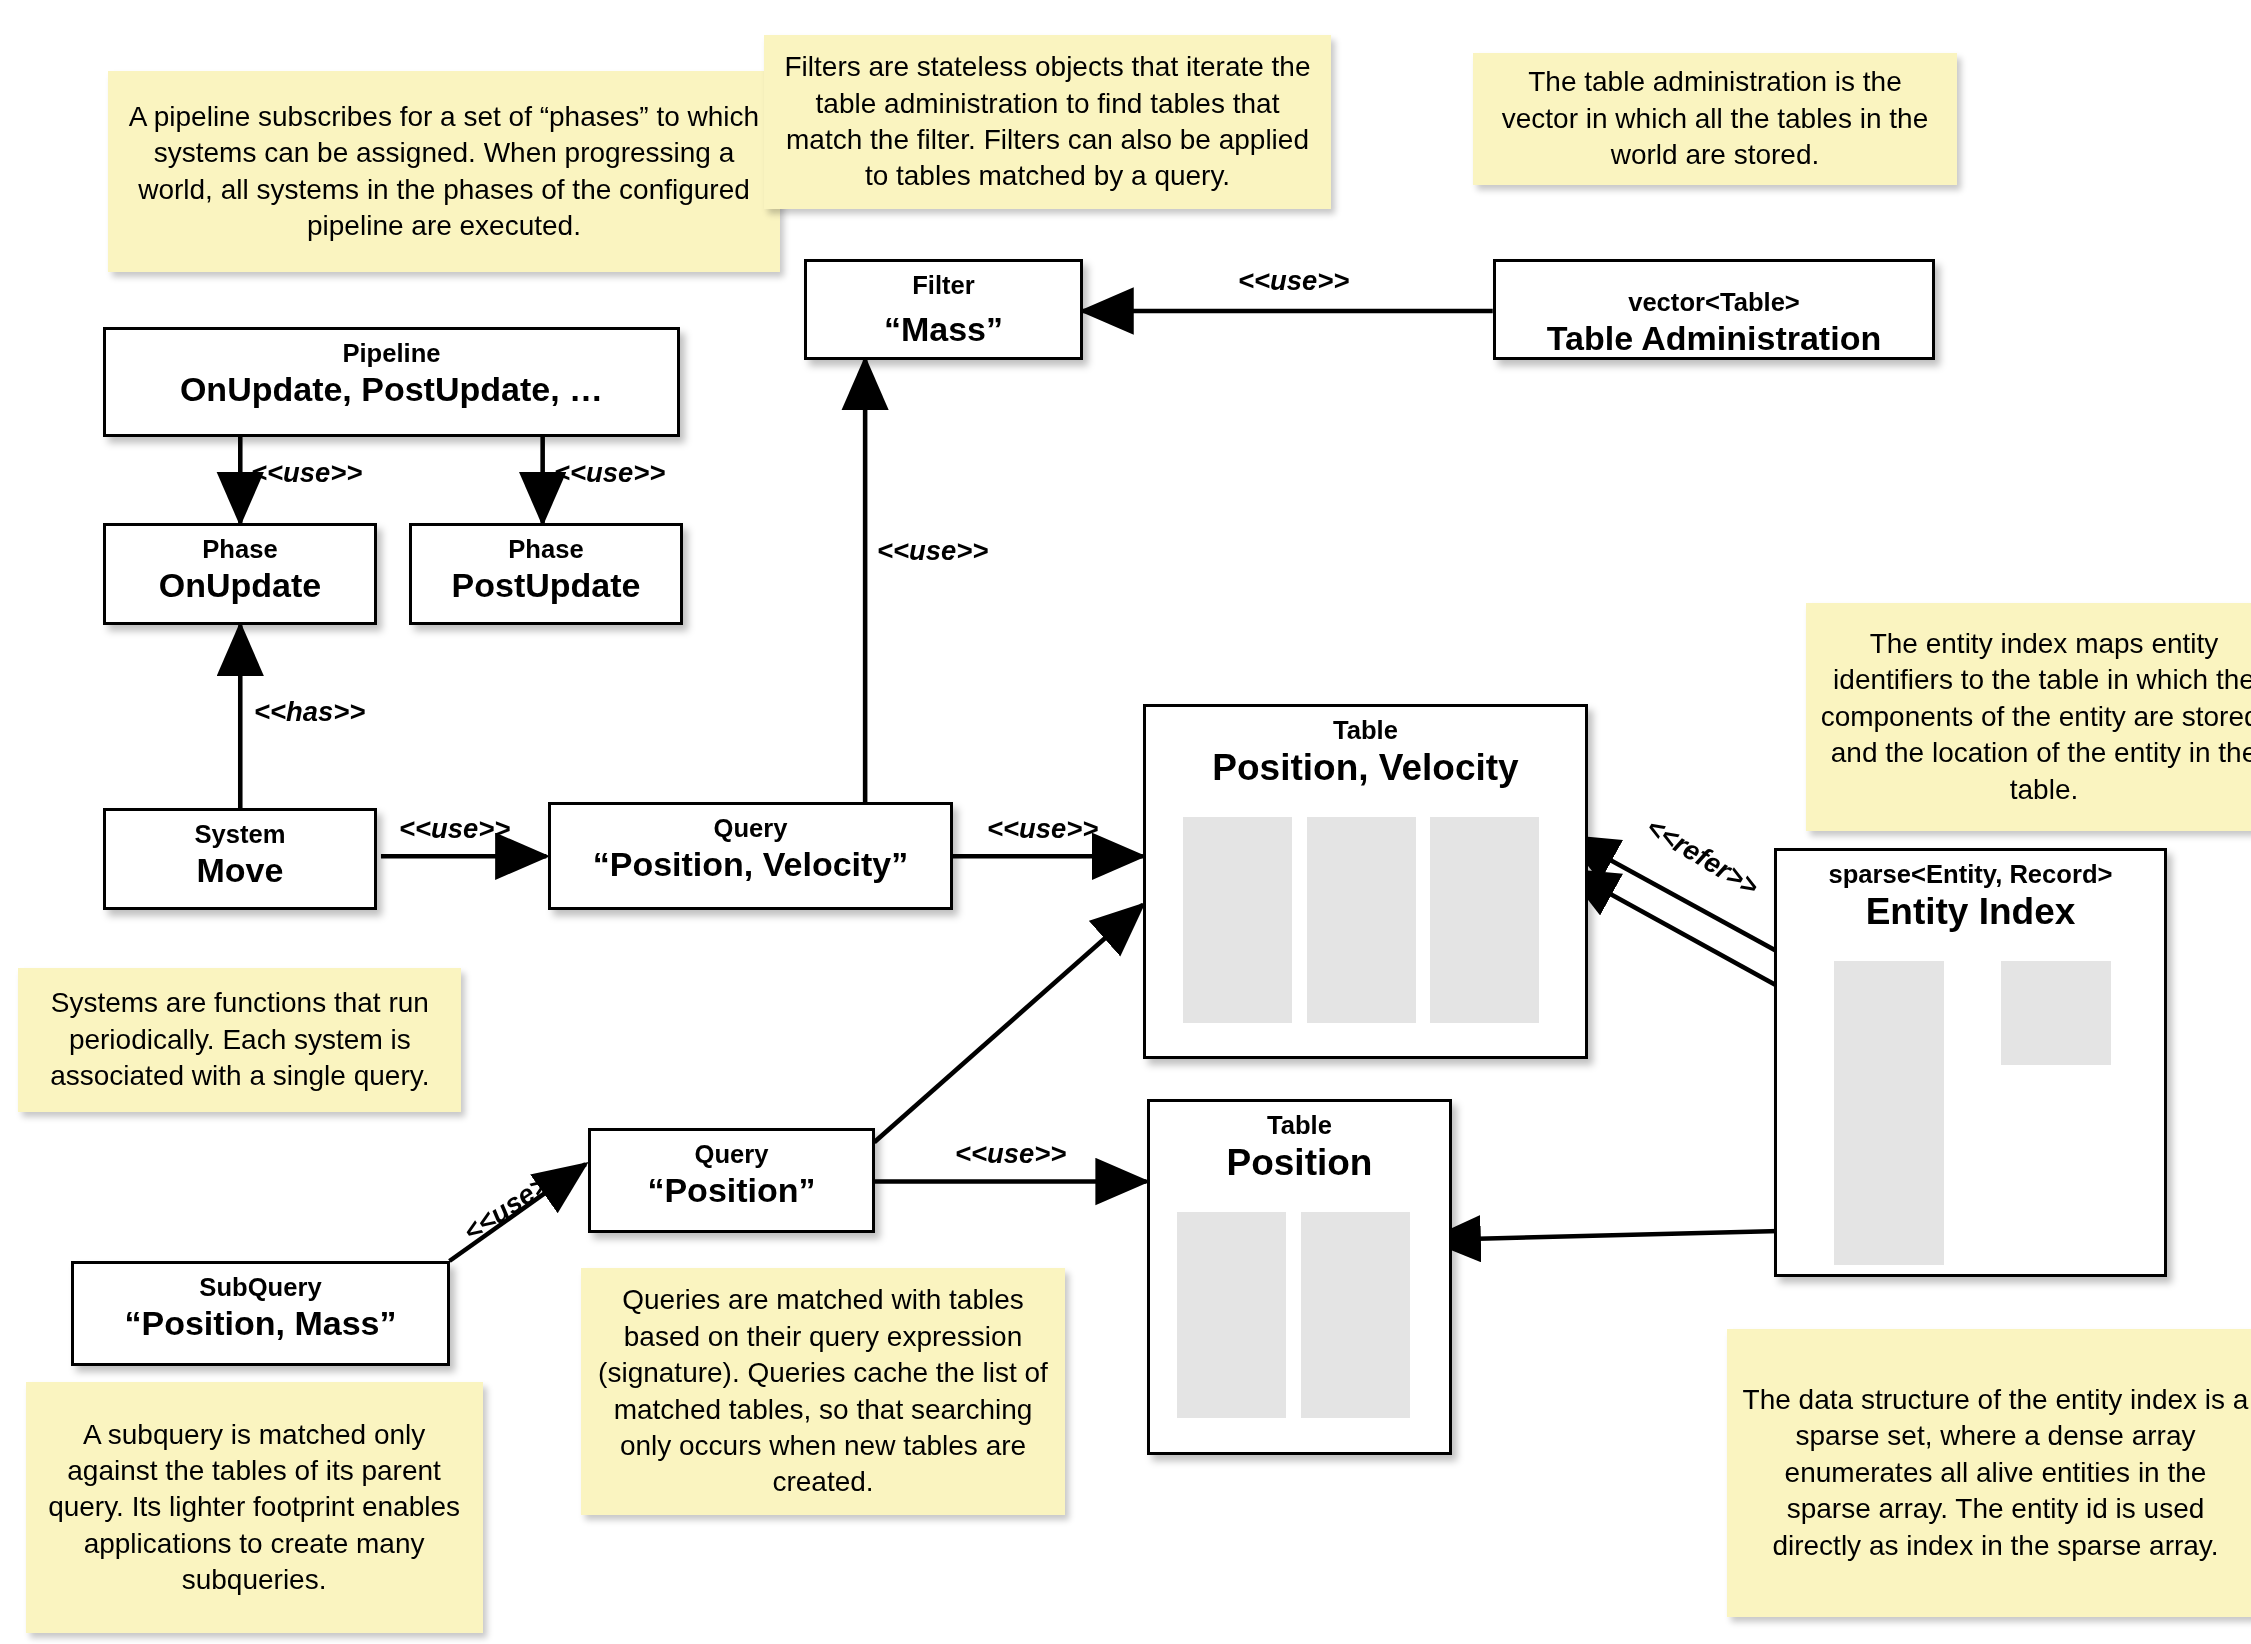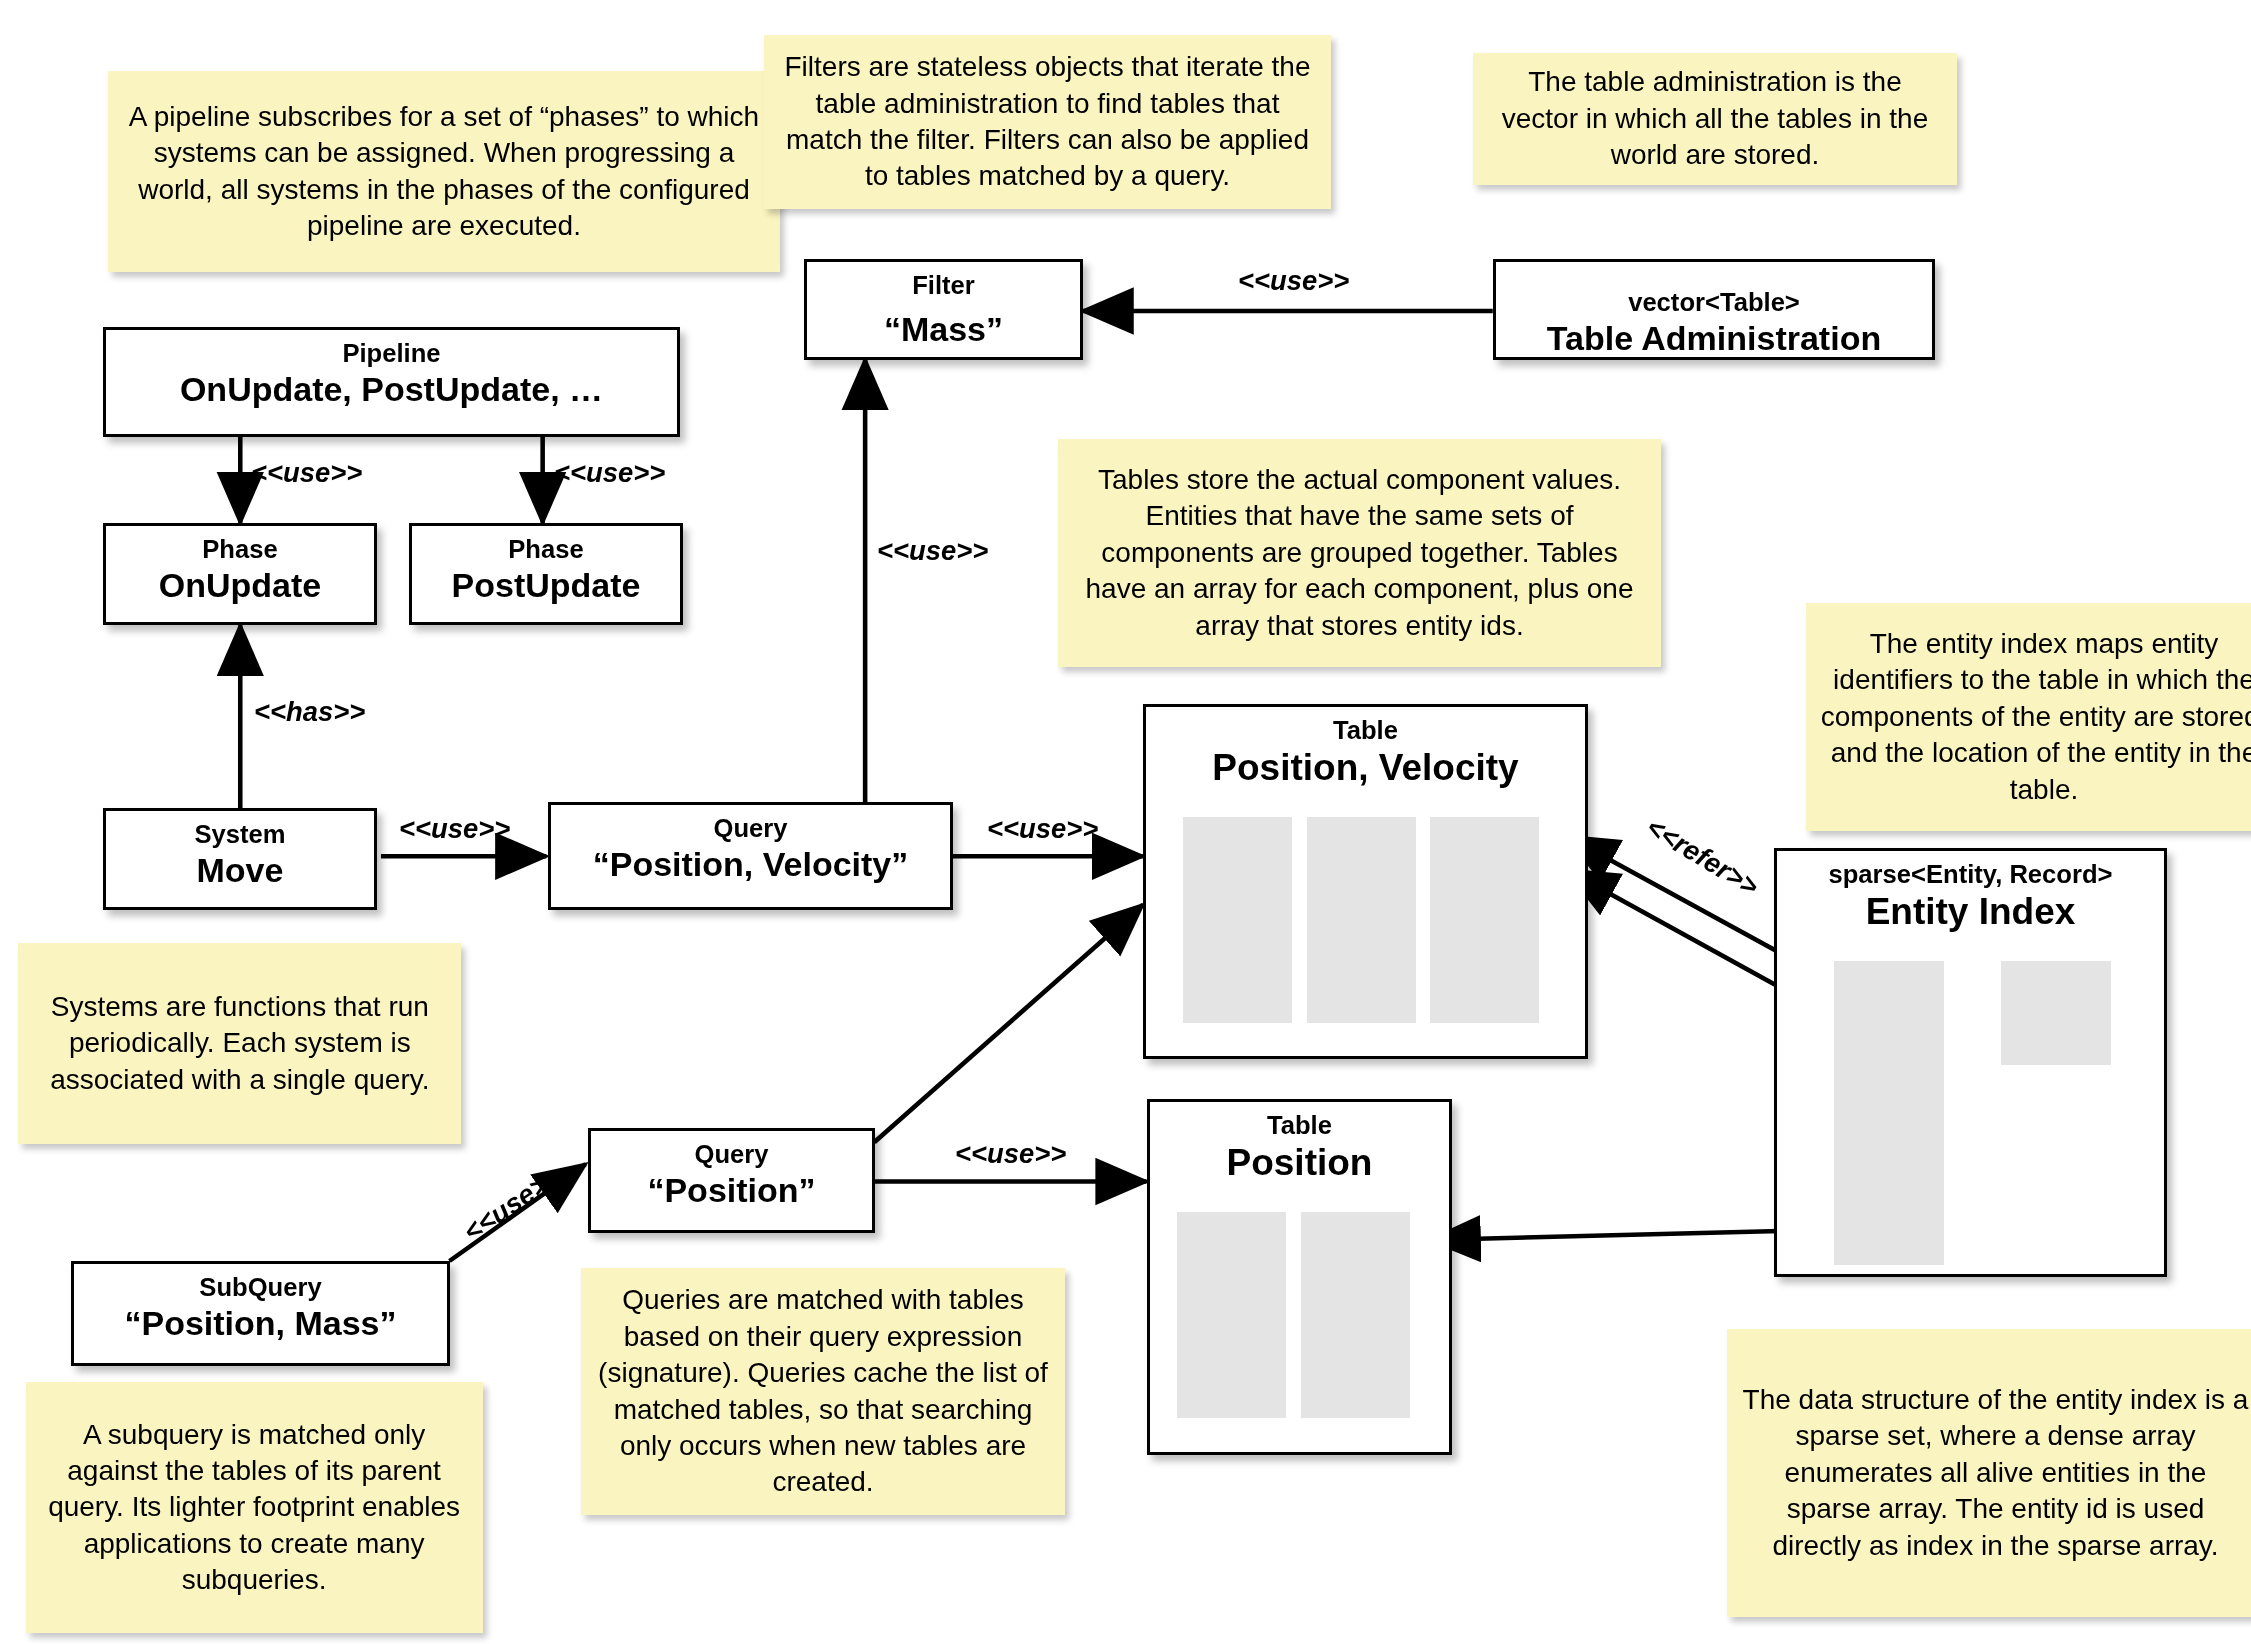--- a/index.html
+++ b/index.html
@@ -103,29 +103,26 @@
   </div>
 
   <div class="note" style="left:764px;top:35px;width:567px;height:174px;">
     <span>Filters are stateless objects that iterate the table administration to find tables that match the filter. Filters can also be applied to tables matched by a query.</span>
   </div>
 
   <div class="note" style="left:1473px;top:53px;width:484px;height:132px;">
     <span>The table administration is the vector in which all the tables in the world are stored.</span>
   </div>
 
-  <div class="note" style="left:1058px;top:439px;width:603px;height:228px;">
-    <span>Tables store the actual component values. Entities that have the same sets of components are grouped together. Tables have an array for each component, plus one array that stores entity ids.</span>
-  </div>
 
   <div class="note" style="left:1806px;top:559px;width:476px;height:228px;margin-top:44px;">
     <span>The entity index maps entity identifiers to the table in which the components of the entity are stored, and the location of the entity in the table.</span>
   </div>
 
-  <div class="note" style="left:18.3px;top:943px;width:443px;height:201px;">
+  <div class="note" style="left:18.3px;top:968px;width:443px;height:144px;">
     <span>Systems are functions that run periodically. Each system is associated with a single query.</span>
   </div>
 
   <div class="note" style="left:581px;top:1268px;width:484px;height:247px;">
     <span>Queries are matched with tables based on their query expression (signature). Queries cache the list of matched tables, so that searching only occurs when new tables are created.</span>
   </div>
 
   <div class="note" style="left:25.6px;top:1382px;width:457px;height:251px;">
     <span>A subquery is matched only against the tables of its parent query. Its lighter footprint enables applications to create many subqueries.</span>
   </div>

